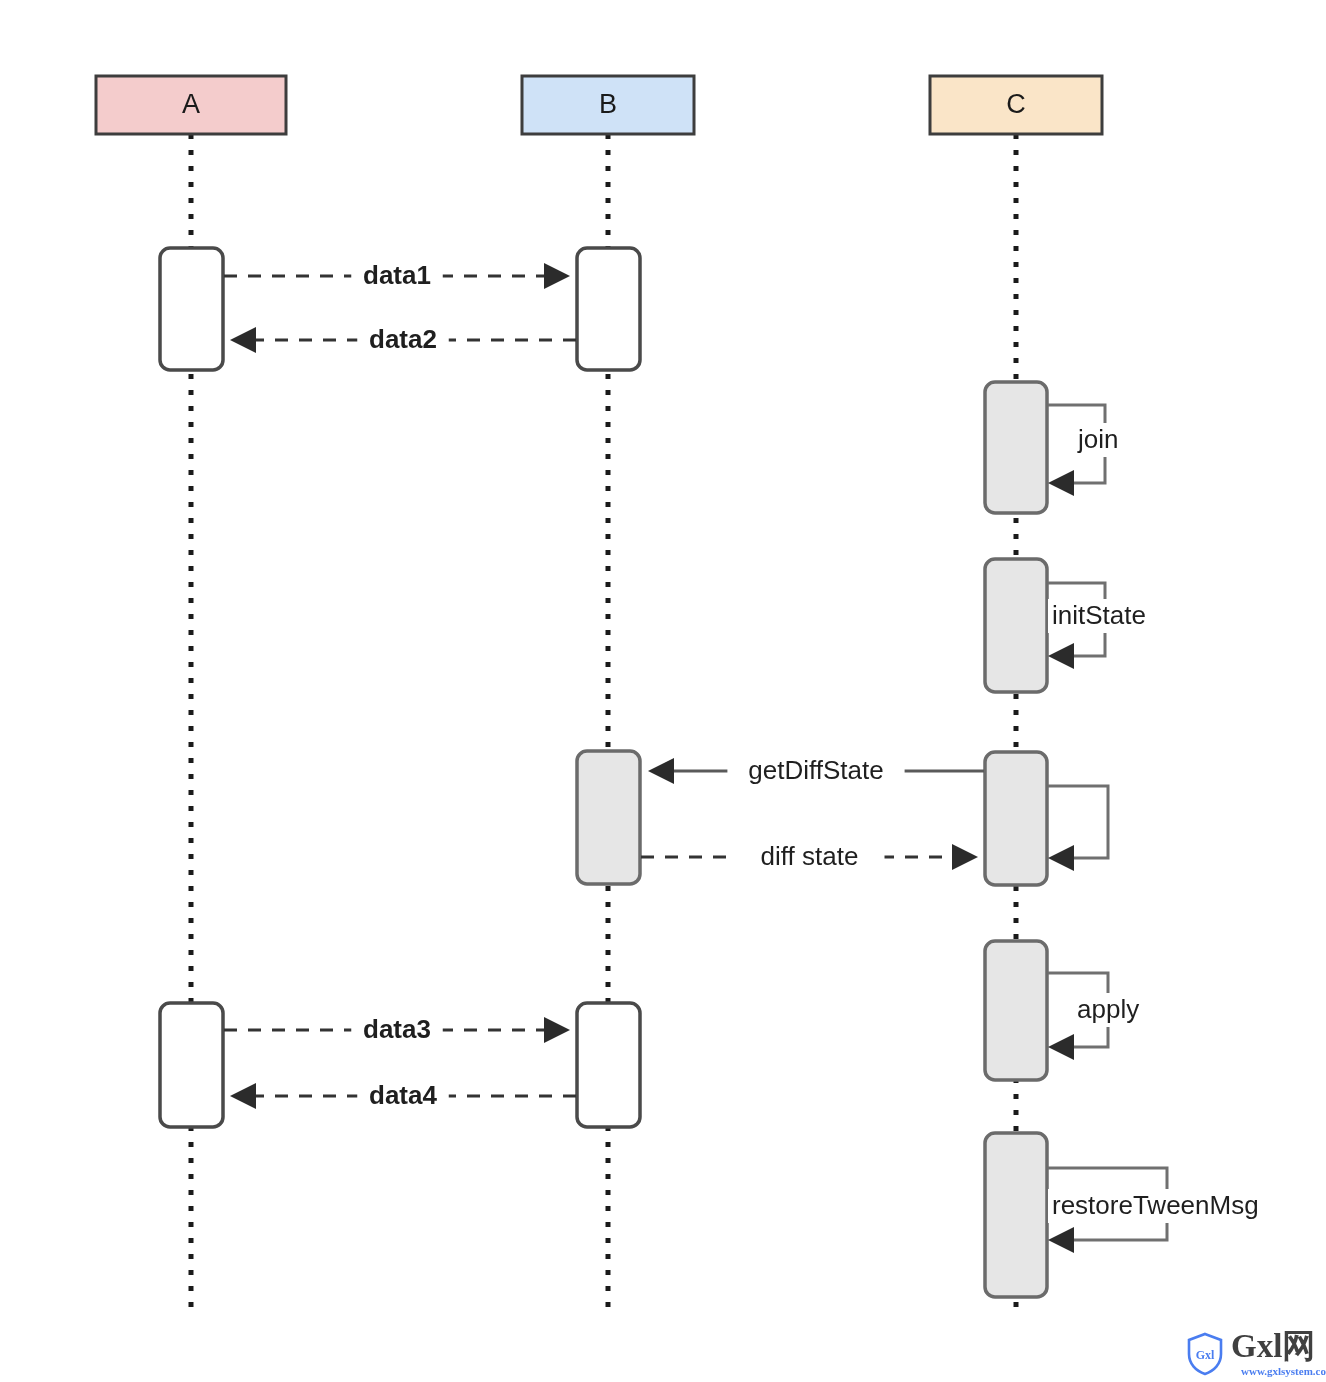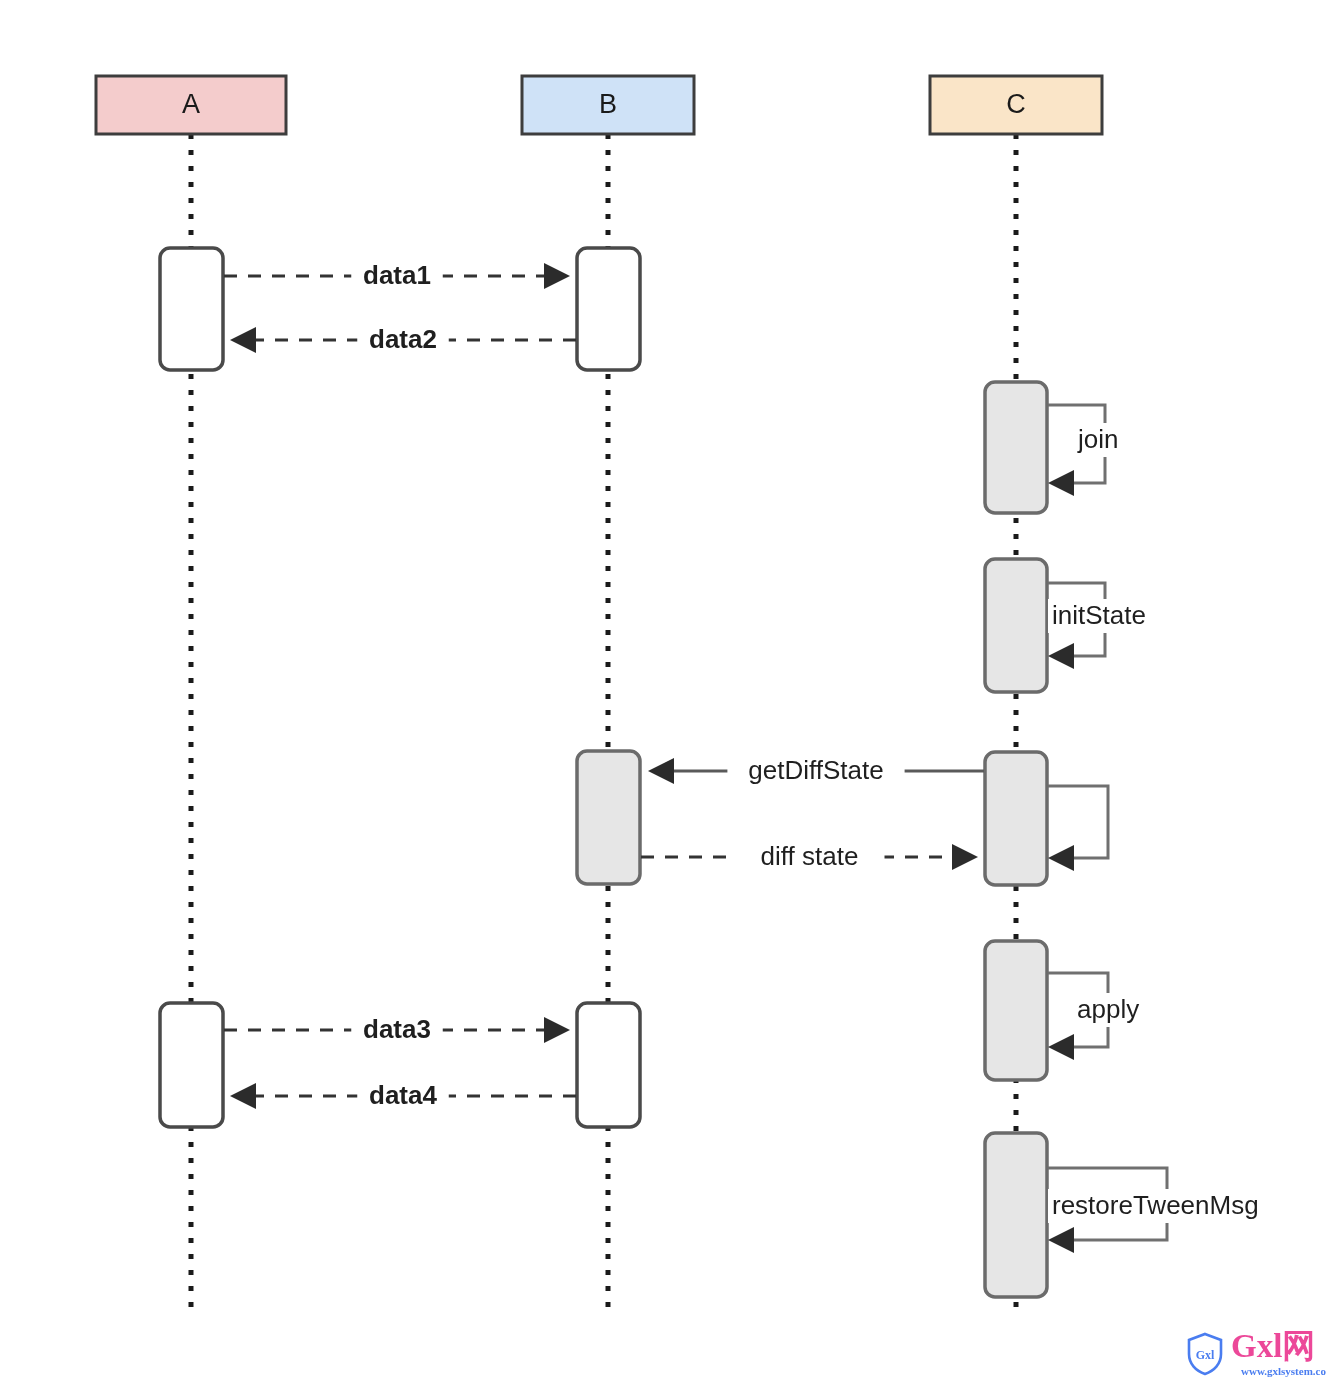--- a/index.html
+++ b/index.html
@@ -114,21 +114,21 @@
   #watermark .wm-text {
     display: flex;
     flex-direction: column;
     align-items: flex-start;
     line-height: 1;
   }
   #watermark .wm-main {
     font-family: "Liberation Serif", serif;
     font-size: 33px;
     font-weight: bold;
-    color: #ec4899;
+    color: #404040;
     letter-spacing: 0px;
   }
   #watermark .wm-sub {
     font-family: "Liberation Serif", serif;
     font-size: 11px;
     font-weight: bold;
     color: #4a7df0;
     margin-top: 3px;
     margin-left: 10px;
   }

